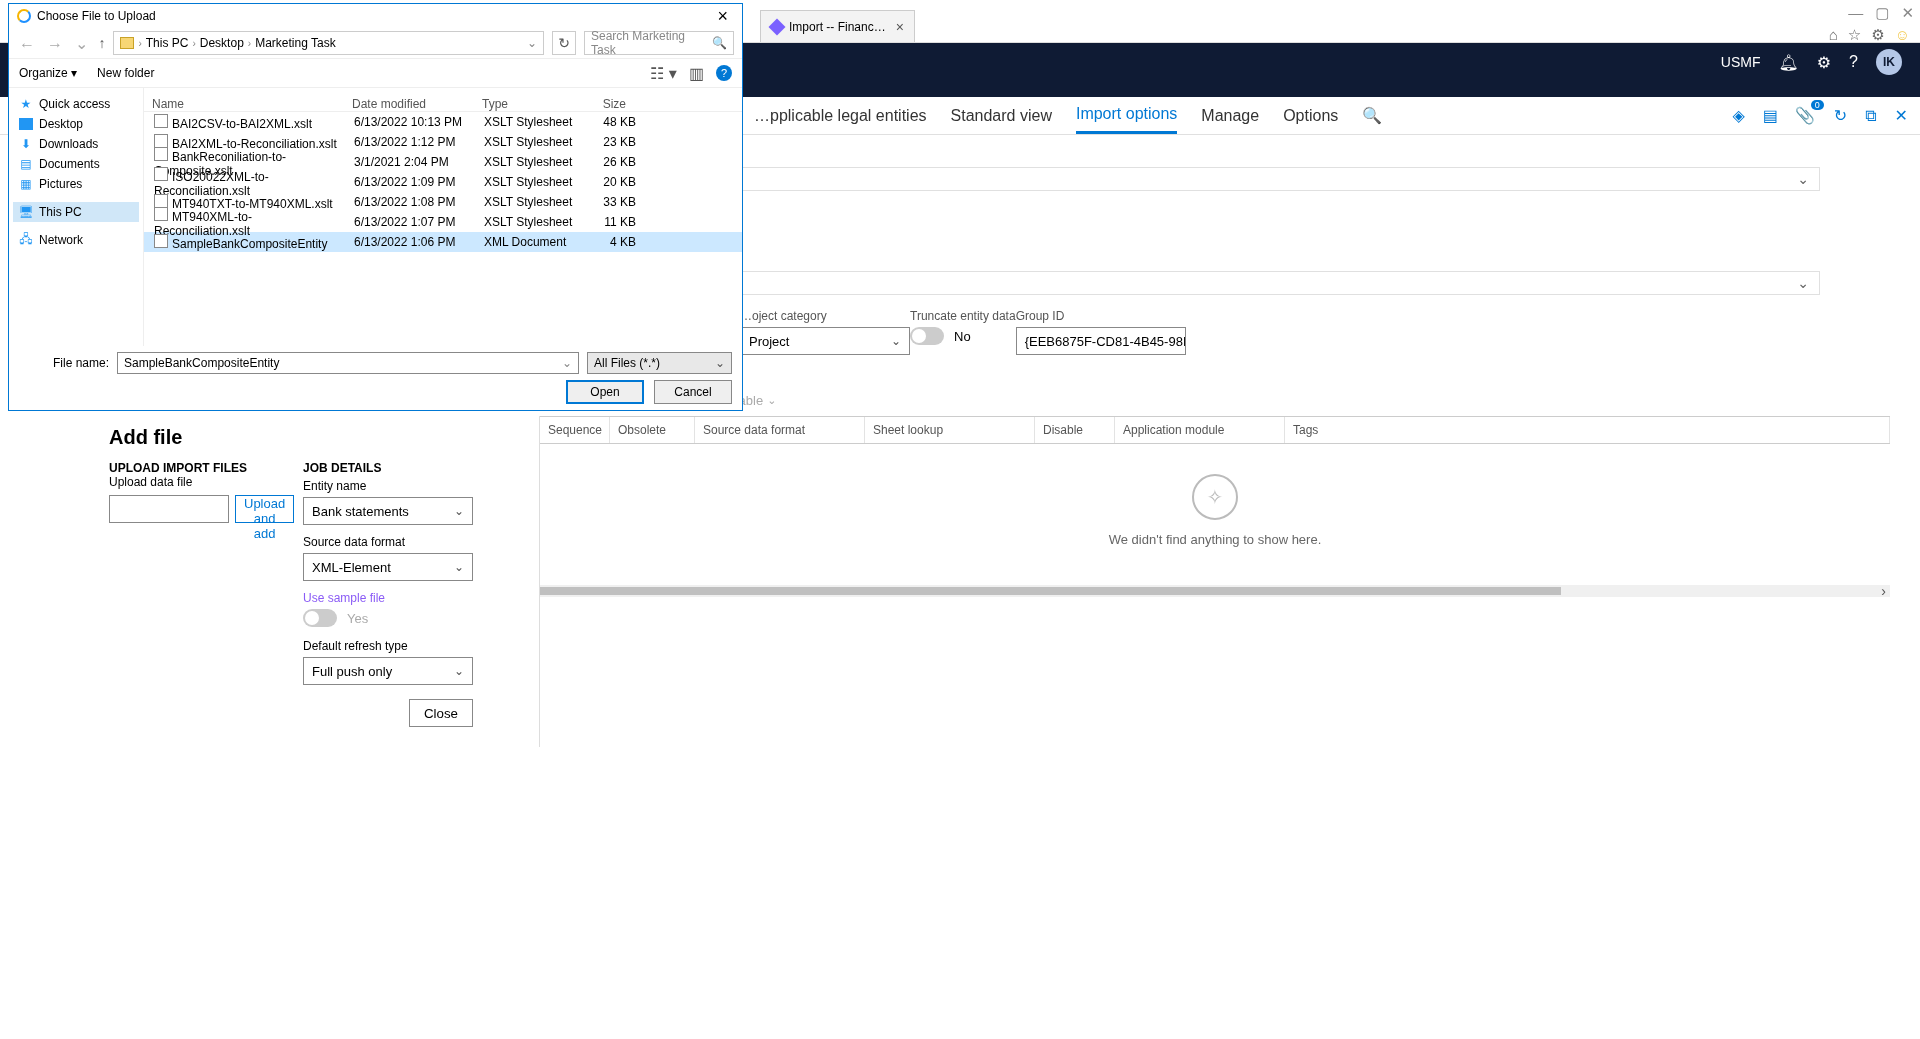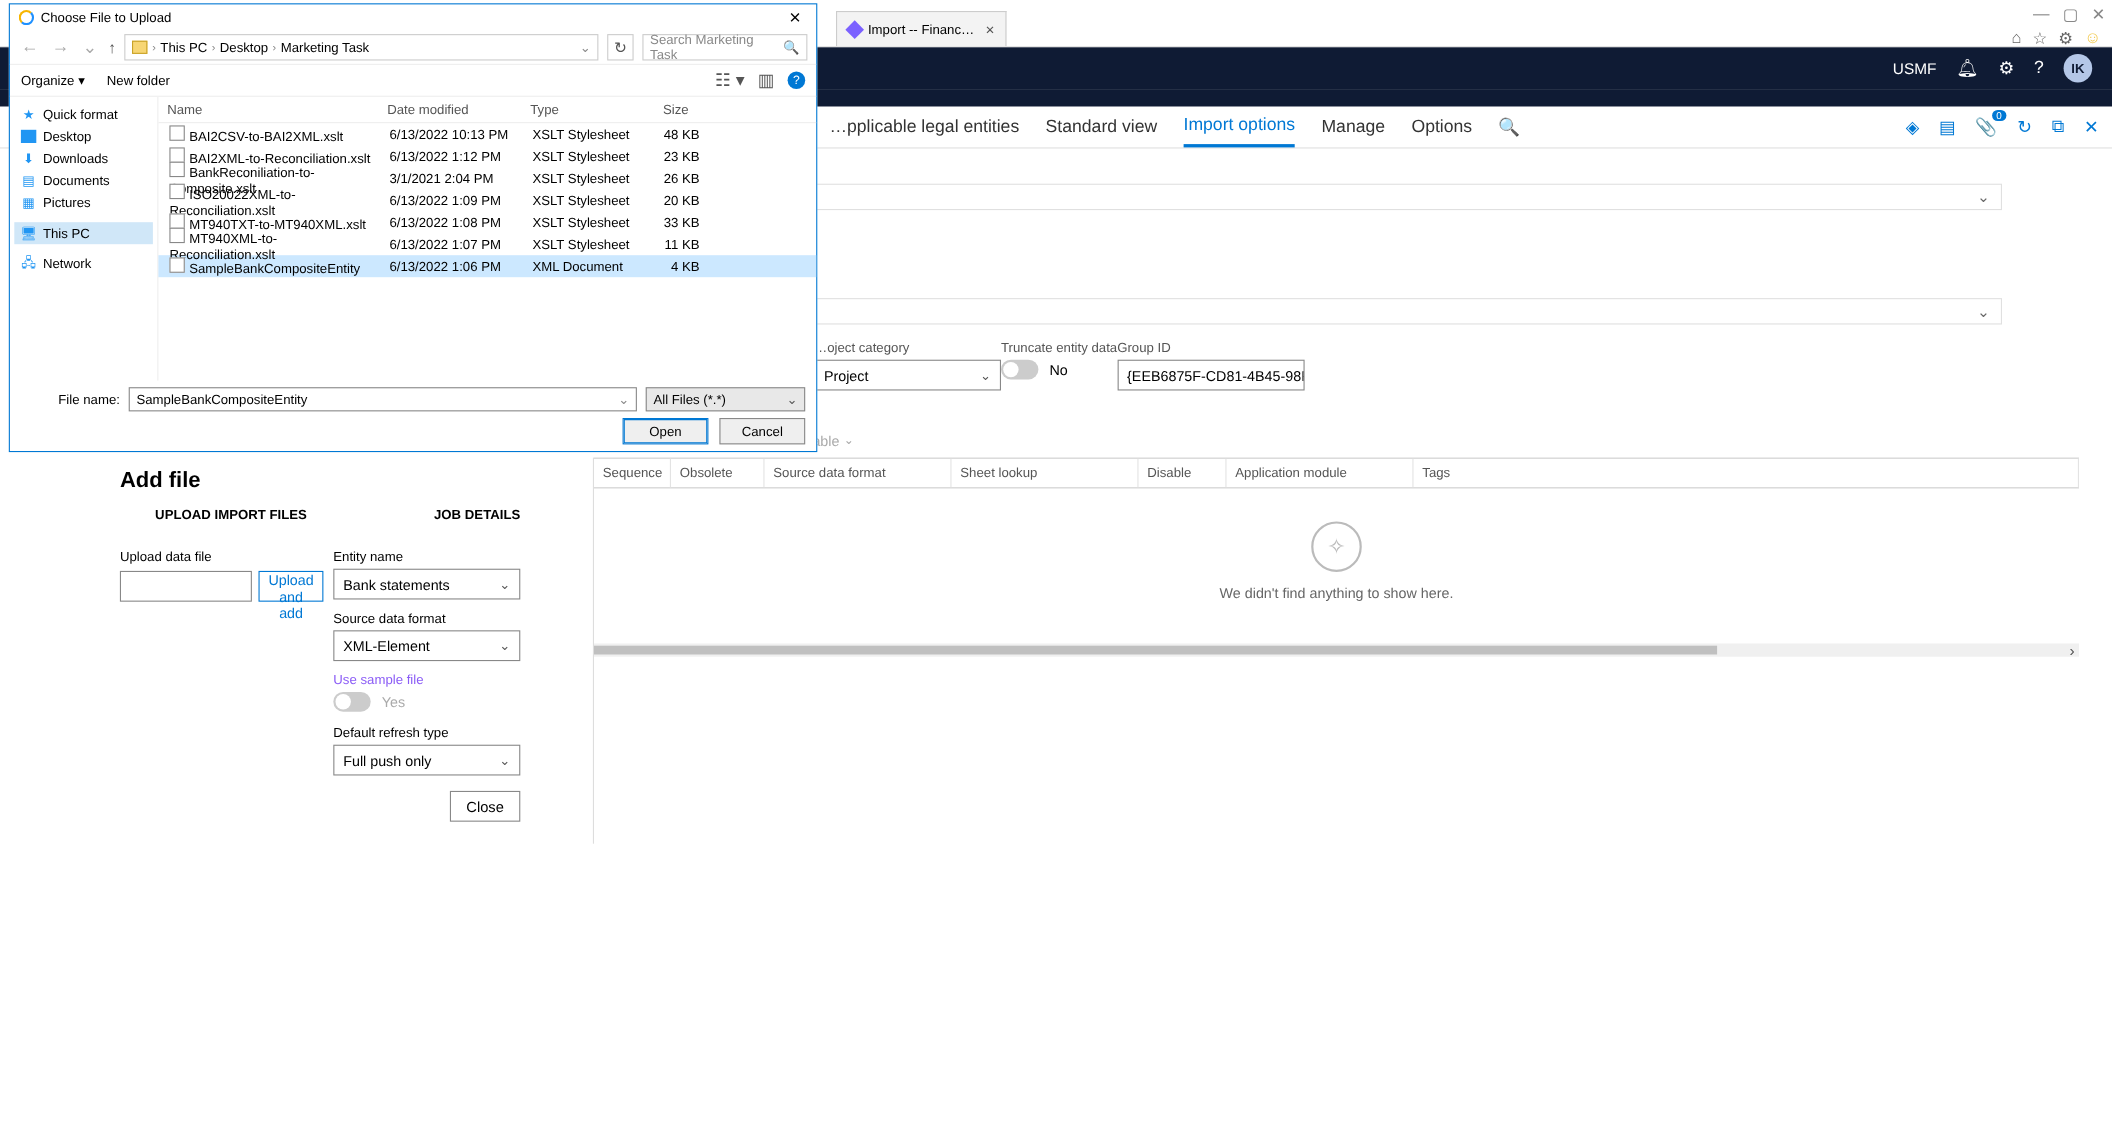--- a/index.html
+++ b/index.html
@@ -48,21 +48,21 @@
 .grid-area { margin: 30px 30px 0 105px; position: relative; }
 .grid-toolbar { display: flex; gap: 20px; align-items: center; padding: 8px 0; font-size: 13px; color: #888; }
 .grid-toolbar .tb-link { color: #0078d4; cursor: pointer; display: flex; align-items: center; gap: 4px; }
 .grid-toolbar .tb-link .chev, .grid-toolbar .disabled .chev { font-size: 11px; }
 .grid-toolbar .disabled { color: #aaa; display: flex; align-items: center; gap: 4px; }
 
 .grid-split { display: flex; }
 .add-file-pane { width: 435px; border-right: 1px solid #ddd; padding: 10px 20px 20px 4px; background: #fff; }
 .add-file-pane h2 { font-size: 20px; font-weight: 600; margin-bottom: 12px; }
 .sub-cols { display: flex; gap: 24px; }
-.sub-cols h4 { font-size: 12px; font-weight: 600; margin-bottom: 24px; text-align: right; }
+.sub-cols h4 { font-size: 12px; font-weight: 600; margin-bottom: 0; }
 .col-a { width: 170px; }
 .col-a label { font-size: 12px; display: block; margin-bottom: 6px; }
 .upload-row { display: flex; gap: 6px; }
 .upload-row input { height: 28px; border: 1px solid #888; width: 120px; padding: 0 4px; }
 .upload-row button { height: 28px; border: 1px solid #0078d4; color: #0078d4; background: #fff; padding: 0 8px; cursor: pointer; font-size: 13px; }
 .col-b label { font-size: 12px; display: block; margin: 4px 0; }
 .col-b .combo { width: 170px; margin-bottom: 10px; }
 .col-b .toggle-row { display: flex; align-items: center; gap: 10px; margin-bottom: 12px; }
 .close-row { display: flex; justify-content: flex-end; margin-top: 14px; }
 .close-row button { border: 1px solid #888; background: #fff; height: 28px; padding: 0 14px; cursor: pointer; }
@@ -102,21 +102,21 @@
 .fd-side-item .ico { width: 14px; height: 12px; font-size: 12px; display: inline-flex; align-items: center; justify-content: center; }
 .ico.star { color: #2196f3; }
 .ico.folder { background: #2196f3; }
 .ico.down { color: #2196f3; }
 .ico.doc { color: #2196f3; }
 .ico.pic { color: #2196f3; }
 .ico.pc { color: #2196f3; }
 .ico.net { color: #2196f3; }
 
 .fd-list { flex: 1; font-size: 12px; }
-.fd-list-header { display: flex; border-bottom: 1px solid #eee; height: 24px; align-items: center; color: #555; }
+.fd-list-header { display: flex; border-bottom: 1px solid #eee; height: 24px; align-items: flex-end; color: #555; }
 .fd-list-header div { padding: 0 8px; }
 .fd-col-name { width: 200px; }
 .fd-col-date { width: 130px; }
 .fd-col-type { width: 100px; }
 .fd-col-size { width: 60px; text-align: right; }
 .fd-row { display: flex; height: 20px; align-items: center; padding-left:6px; }
 .fd-row.selected { background: #cce8ff; }
 .fd-row .file-icon { width: 14px; height: 14px; margin-right: 4px; display: inline-block; background: #fff; border: 1px solid #888; }
 .fd-row div { padding: 0 4px; }
 
@@ -322,21 +322,21 @@
     <div class="right">
       <span class="view-icon">☷ ▾</span>
       <span class="view-icon">▥</span>
       <span class="help-icon">?</span>
     </div>
   </div>
   <div class="fd-body">
     <div class="fd-side">
       <div class="fd-side-item">
           <span class="ico star">★</span>
-          <span>Quick format</span>
+          <span>Quick access</span>
         </div>
       <div class="fd-side-item">
           <span class="ico folder"></span>
           <span>Desktop</span>
         </div>
       <div class="fd-side-item">
           <span class="ico down">⬇</span>
           <span>Downloads</span>
         </div>
       <div class="fd-side-item">

